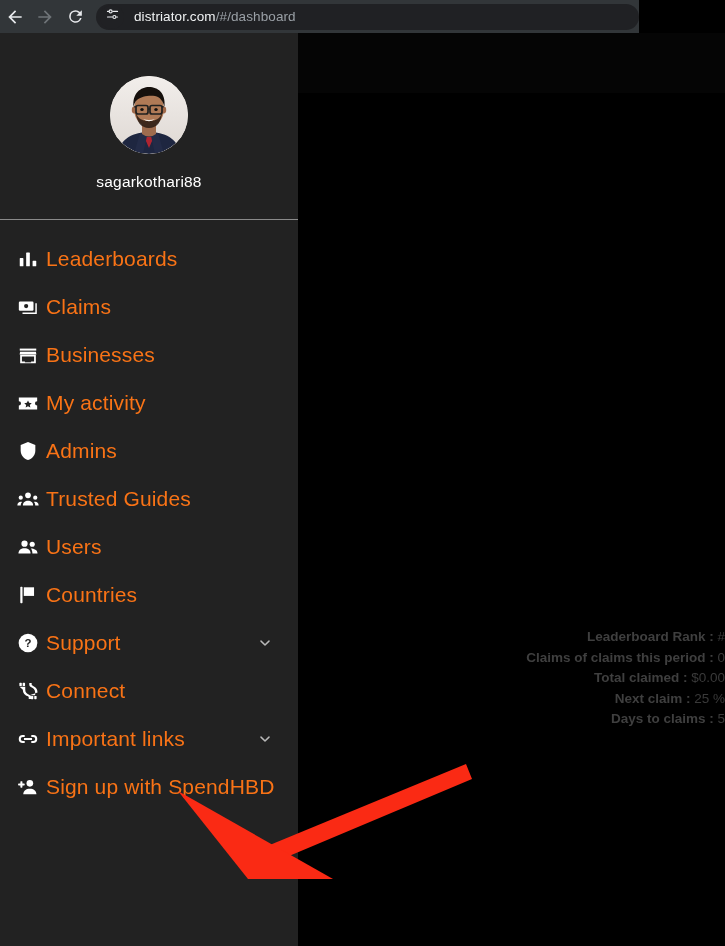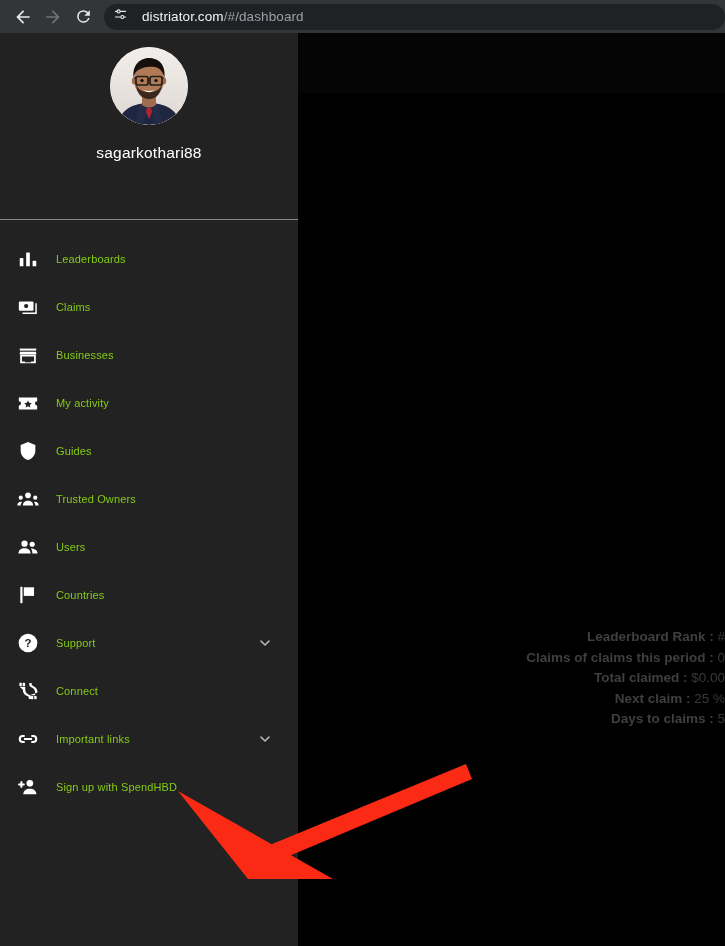--- a/index.html
+++ b/index.html
@@ -6,24 +6,23 @@
   html, body {
     width:725px; height:946px;
     background:#000;
     font-family:"Liberation Sans", sans-serif;
     overflow:hidden;
   }
 
   
   .browser-bar {
     position:absolute; top:0; left:0;
-    width:725px; height:33px;
+    width:639px; height:33px;
     background:#323639;
     display:flex; align-items:center;
-    padding-left:8px;
   }
   .nav-btn {
     width:30px; height:30px;
     display:flex; align-items:center; justify-content:center;
     flex:0 0 auto;
   }
   .nav-btn svg { display:block; }
   .omnibox {
     margin-left:6px;
     height:26px;
@@ -58,21 +57,21 @@
 
   
   .sidebar {
     position:absolute; top:0; left:0;
     width:298px; height:913px;
     background:#222222;
   }
   .profile {
     height:186px;
     display:flex; flex-direction:column;
-    align-items:center; 
+    align-items:center; justify-content:center;
     padding-top:14px;
   }
   .avatar {
     width:78px; height:78px;
     border-radius:50%;
     overflow:hidden;
     background:#e8e4e0;
     position:relative;
     flex:0 0 auto;
   }
@@ -96,23 +95,23 @@
     padding-left:17px;
     position:relative;
   }
   .nav-icon {
     width:28px; height:24px;
     display:flex; align-items:center; justify-content:flex-start;
     flex:0 0 auto;
   }
   .nav-icon svg { display:block; fill:#ffffff; }
   .nav-label {
-    margin-left:11px;
-    color:#84cc16;
-    font-size:11px;
+    margin-left:1px;
+    color:#f97316;
+    font-size:21px;
     letter-spacing:0.15px;
     white-space:nowrap;
   }
   .chevron {
     position:absolute;
     right:25px;
     top:50%;
     transform:translateY(-50%);
     width:16px; height:16px;
   }
@@ -303,36 +302,36 @@
         </span>
         <span class="nav-label">My activity</span>
       </div>
 
       <div class="nav-item">
         <span class="nav-icon">
           <svg width="22" height="22" viewBox="0 0 24 24">
               <path d="M12 2.2 20 5.4v6.1c0 5-3.4 9.1-8 10.3-4.6-1.2-8-5.3-8-10.3V5.4z"></path>
             </svg>
         </span>
-        <span class="nav-label">Guides</span>
+        <span class="nav-label">Admins</span>
       </div>
 
 
       <div class="nav-item">
         <span class="nav-icon">
           <svg width="22" height="22" viewBox="0 0 24 24">
               <circle cx="12" cy="8" r="3.1"></circle>
               <path d="M6.4 19c0-3.3 2.5-5.1 5.6-5.1s5.6 1.8 5.6 5.1z"></path>
               <circle cx="4.1" cy="10.6" r="2.3"></circle>
               <path d="M0.4 19c0-2.5 1.7-3.9 3.7-3.9 .5 0 1 .1 1.4.2-.9 1-1.4 2.3-1.4 3.7z"></path>
               <circle cx="19.9" cy="10.6" r="2.3"></circle>
               <path d="M23.6 19c0-2.5-1.7-3.9-3.7-3.9-.5 0-1 .1-1.4.2.9 1 1.4 2.3 1.4 3.7z"></path>
             </svg>
         </span>
-        <span class="nav-label">Trusted Owners</span>
+        <span class="nav-label">Trusted Guides</span>
       </div>
 
       <div class="nav-item">
         <span class="nav-icon">
           <svg width="22" height="22" viewBox="0 0 24 24">
               <circle cx="8.2" cy="8.4" r="3.4"></circle>
               <circle cx="16.6" cy="9" r="2.8"></circle>
               <path d="M1.6 19c0-3.6 2.9-5.6 6.6-5.6s6.6 2 6.6 5.6z"></path>
               <path d="M15.2 13.6c3.3.2 7.2 1.3 7.2 5.4h-5.6c0-2.1-.6-3.9-1.6-5.4z"></path>
             </svg>

